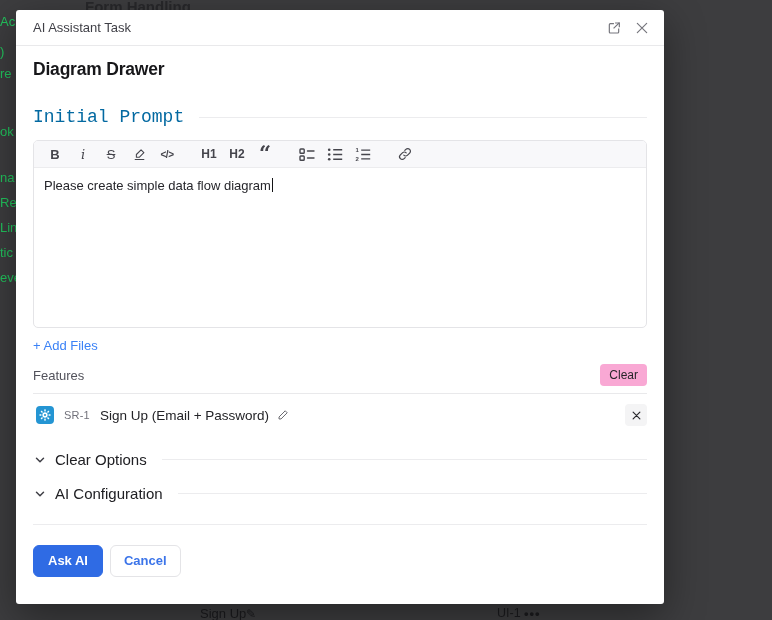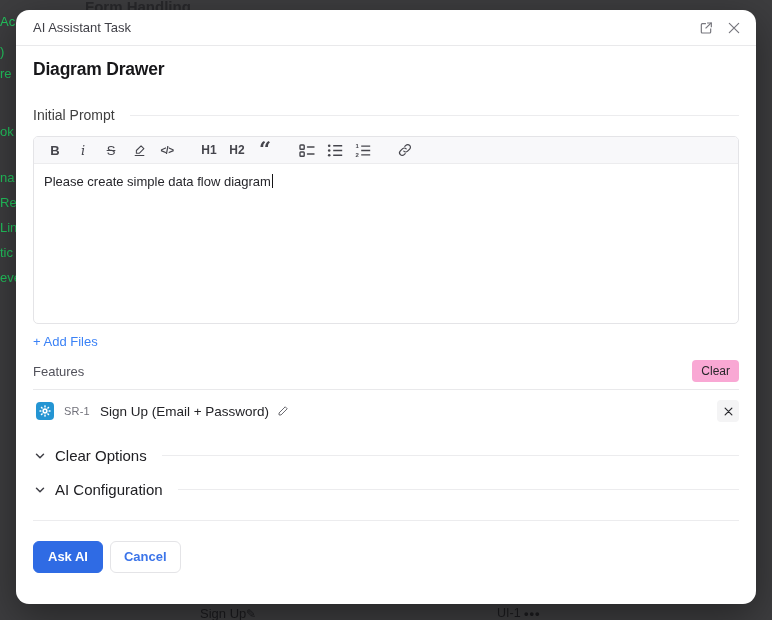--- a/index.html
+++ b/index.html
@@ -17,41 +17,41 @@
   .bg-top-title { left:85px; top:-2px; font-size:15px; font-weight:700; color:#28282b; }
   .bg-left span { position:absolute; left:0; color:#22c55e; font-size:13px; }
   .bg-bottom span { position:absolute; top:606px; color:#1b1b1e; font-size:13px; }
   .bg-bottom .b-title { left:200px; }
   .bg-bottom .b-pencil { left:246px; top:607px; font-size:12px; }
   .bg-bottom .b-id { left:497px; font-size:12.5px; }
   .bg-bottom .b-more { left:524px; letter-spacing:1px; font-weight:700; }
 
   
   .modal {
-    position:absolute; left:16px; top:10px; width:740px; height:594px;
-    background:#ffffff; border-radius:13px;
+    position:absolute; left:16px; top:10px; width:648px; height:594px;
+    background:#ffffff; border-radius:3px;
     box-shadow:0 12px 40px rgba(0,0,0,.4);
     display:flex; flex-direction:column; overflow:hidden;
   }
   .modal-header {
     height:36px; flex-shrink:0;
     display:flex; align-items:center;
     padding:0 14px 0 17px;
     border-bottom:1px solid #e9e9eb;
   }
   .modal-header-title { flex:1; font-size:13px; color:#3f3f46; }
   .header-icons { display:flex; align-items:center; gap:12px; color:#77777e; }
   .icon-btn { display:flex; align-items:center; justify-content:center; cursor:pointer; }
 
   .modal-body { flex:1; padding:0 17px; display:flex; flex-direction:column; }
 
   .dlg-title { margin-top:13px; font-size:17.5px; font-weight:700; color:#17171a; letter-spacing:-.2px; }
 
   .label-row { margin-top:27px; display:flex; align-items:center; }
-  .label-row .lbl { font-size:14px; color:#404040; margin-right:15px; }
+  .label-row .lbl { font-size:18px; color:#0369a1; margin-right:15px;font-family:Liberation Mono, monospace; }
   .rule { flex:1; height:1px; background:#ececee; }
 
   
   .editor { margin-top:13px; border:1px solid #e4e4e7; border-radius:5px; height:188px;
             display:flex; flex-direction:column; overflow:hidden; }
   .editor-toolbar { height:27px; flex-shrink:0; background:#f8f8fa; border-bottom:1px solid #ececee;
                     display:flex; align-items:center; padding:0 7px; color:#45454c; }
   .tb-btn { width:24px; height:21px; display:flex; align-items:center; justify-content:center;
             font-size:13px; margin:0 2px; border-radius:3px; cursor:pointer; color:#45454c; }
   .tb-bold { font-weight:700; }

